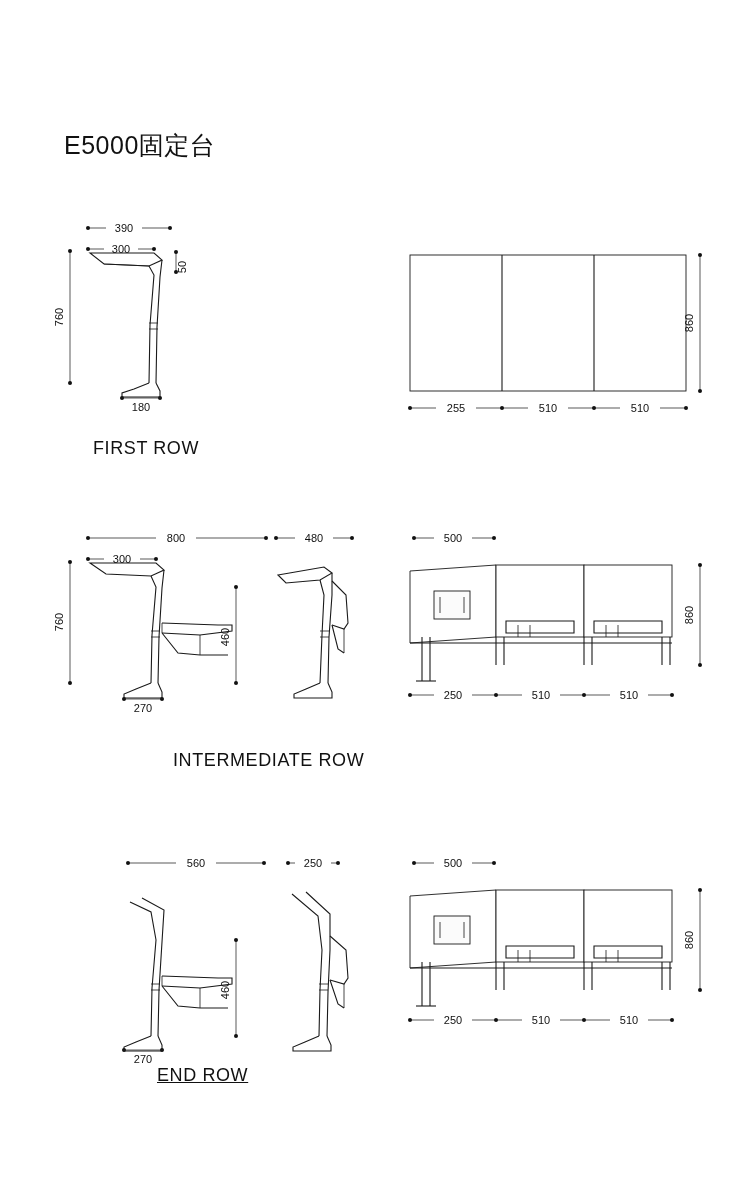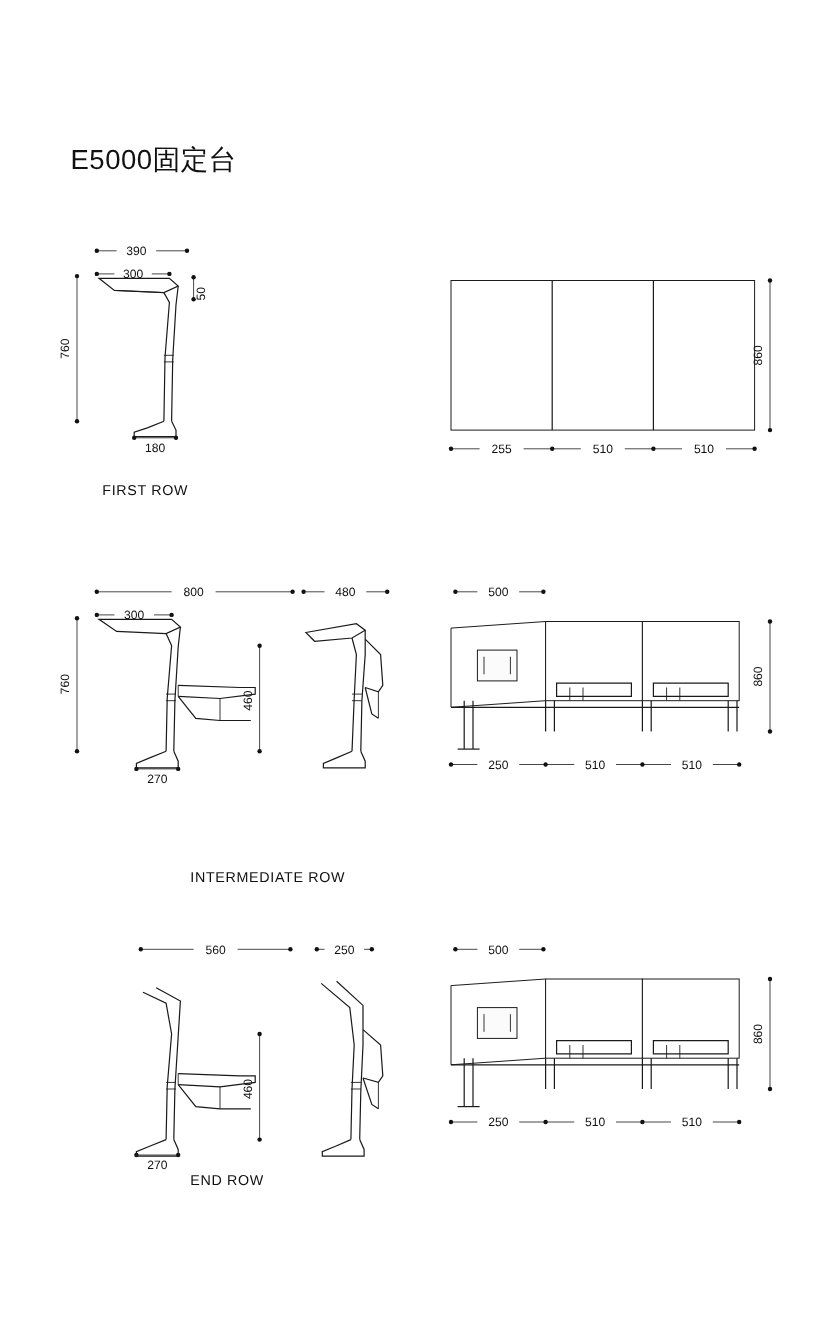--- a/index.html
+++ b/index.html
@@ -22,21 +22,21 @@
     font-size: 25px;
     font-weight: 400;
     letter-spacing: 0.5px;
     color: #111;
   }
   .section {
     position: absolute;
   }
   .caption {
     position: absolute;
-    font-size: 13px;
+    font-size: 18px;
     letter-spacing: 0.6px;
     color: #111;
     white-space: nowrap;
   }
   svg { display: block; overflow: visible; }
   .dimtxt {
     font-family: "Liberation Sans", sans-serif;
     font-size: 11px;
     fill: #111;
   }
@@ -258,21 +258,21 @@
       <circle class="dot" cx="272" cy="170" r="2"></circle>
       <rect x="34" y="162" width="38" height="16" fill="#fff"></rect>
       <rect x="122" y="162" width="38" height="16" fill="#fff"></rect>
       <rect x="210" y="162" width="38" height="16" fill="#fff"></rect>
       <text class="dimtxt" x="53" y="174" text-anchor="middle">250</text>
       <text class="dimtxt" x="141" y="174" text-anchor="middle">510</text>
       <text class="dimtxt" x="229" y="174" text-anchor="middle">510</text>
     </g>
   </svg>
 
-  <div class="caption" style="left:173px; top:790px;">INTERMEDIATE ROW</div>
+  <div class="caption" style="left:173px; top:750px;">INTERMEDIATE ROW</div>
 </div>
 
 <div class="section" style="left:0; top:0; width:702px; height:300px;">
 
   <svg width="260" height="200" style="position:absolute; left:50px; top:850px;">
     <g>
       <line class="dimline" x1="78" y1="13" x2="214" y2="13"></line>
       <circle class="dot" cx="78" cy="13" r="2"></circle>
       <circle class="dot" cx="214" cy="13" r="2"></circle>
       <rect x="126" y="4" width="40" height="16" fill="#fff"></rect>
@@ -367,14 +367,14 @@
       <circle class="dot" cx="272" cy="170" r="2"></circle>
       <rect x="34" y="162" width="38" height="16" fill="#fff"></rect>
       <rect x="122" y="162" width="38" height="16" fill="#fff"></rect>
       <rect x="210" y="162" width="38" height="16" fill="#fff"></rect>
       <text class="dimtxt" x="53" y="174" text-anchor="middle">250</text>
       <text class="dimtxt" x="141" y="174" text-anchor="middle">510</text>
       <text class="dimtxt" x="229" y="174" text-anchor="middle">510</text>
     </g>
   </svg>
 
-  <div class="caption" style="left:173px; top:1065px;">END ROW</div>
+  <div class="caption" style="left:157px; top:1065px;text-decoration:underline;">END ROW</div>
 </div>
 
 </body></html>

